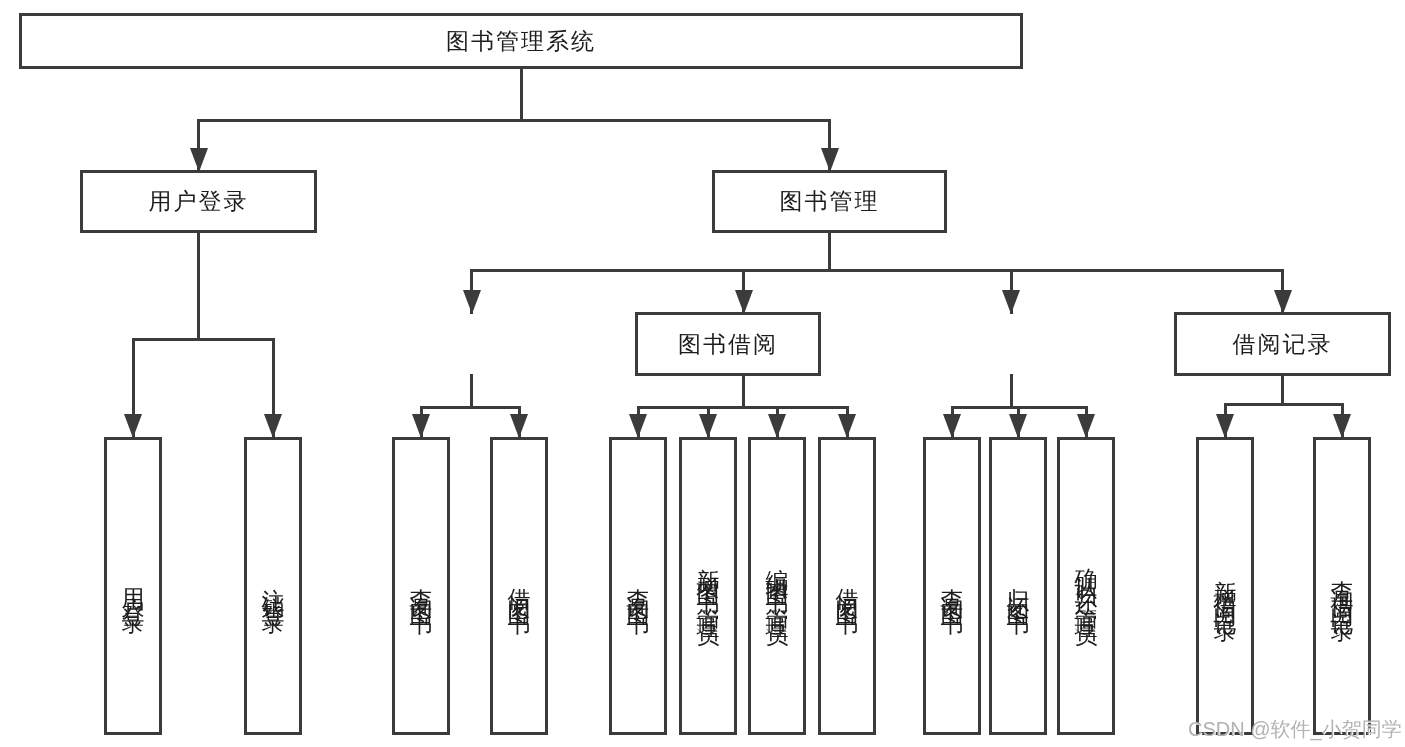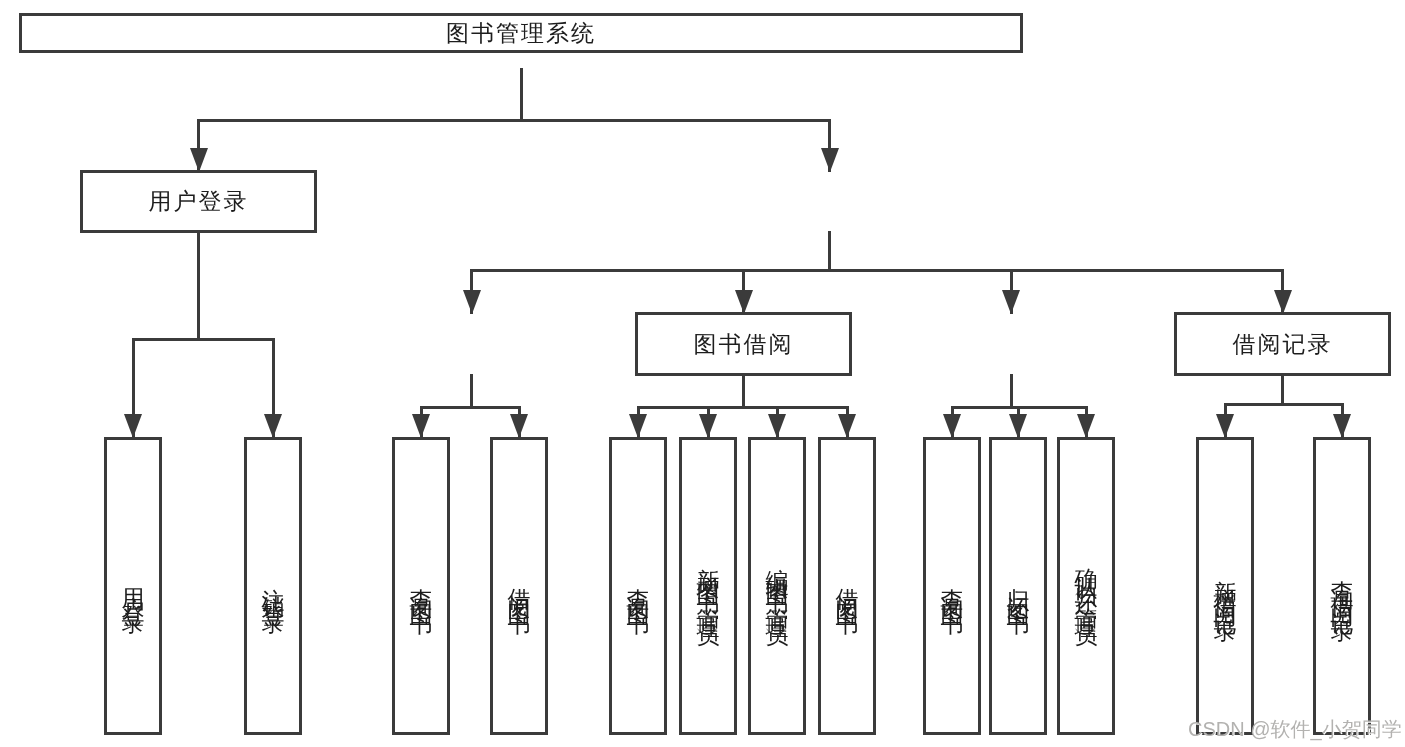--- a/index.html
+++ b/index.html
@@ -79,29 +79,32 @@
     white-space: nowrap;
     z-index: 10;
     text-align: center;
   }
 </style>
 </head>
 <body>
 
 <div class="canvas">
 
-  <div class="node" style="left:19px; top:13px; width:1004px; height:40px">
+  <div class="node" style="left:19px; top:13px; width:1004px; height:56px">
     <span class="hlabel">图书管理系统</span>
   </div>
 
   <div class="node" style="left:80px; top:170px; width:237px; height:63px">
     <span class="hlabel">用户登录</span>
   </div>
+  <div class="node" style="left:712px; top:170px; width:235px; height:63px">
+    <span class="hlabel">图书管理</span>
+  </div>
 
-  <div class="node" style="left:635px; top:312px; width:217px; height:64px">
+  <div class="node" style="left:635px; top:312px; width:186px; height:64px">
     <span class="hlabel">图书借阅</span>
   </div>
   <div class="node" style="left:1174px; top:312px; width:217px; height:64px">
     <span class="hlabel">借阅记录</span>
   </div>
 
   <div class="node leaf" style="left:104px">
     <span class="vlabel">用户登录</span>
   </div>
   <div class="node leaf" style="left:244px">

